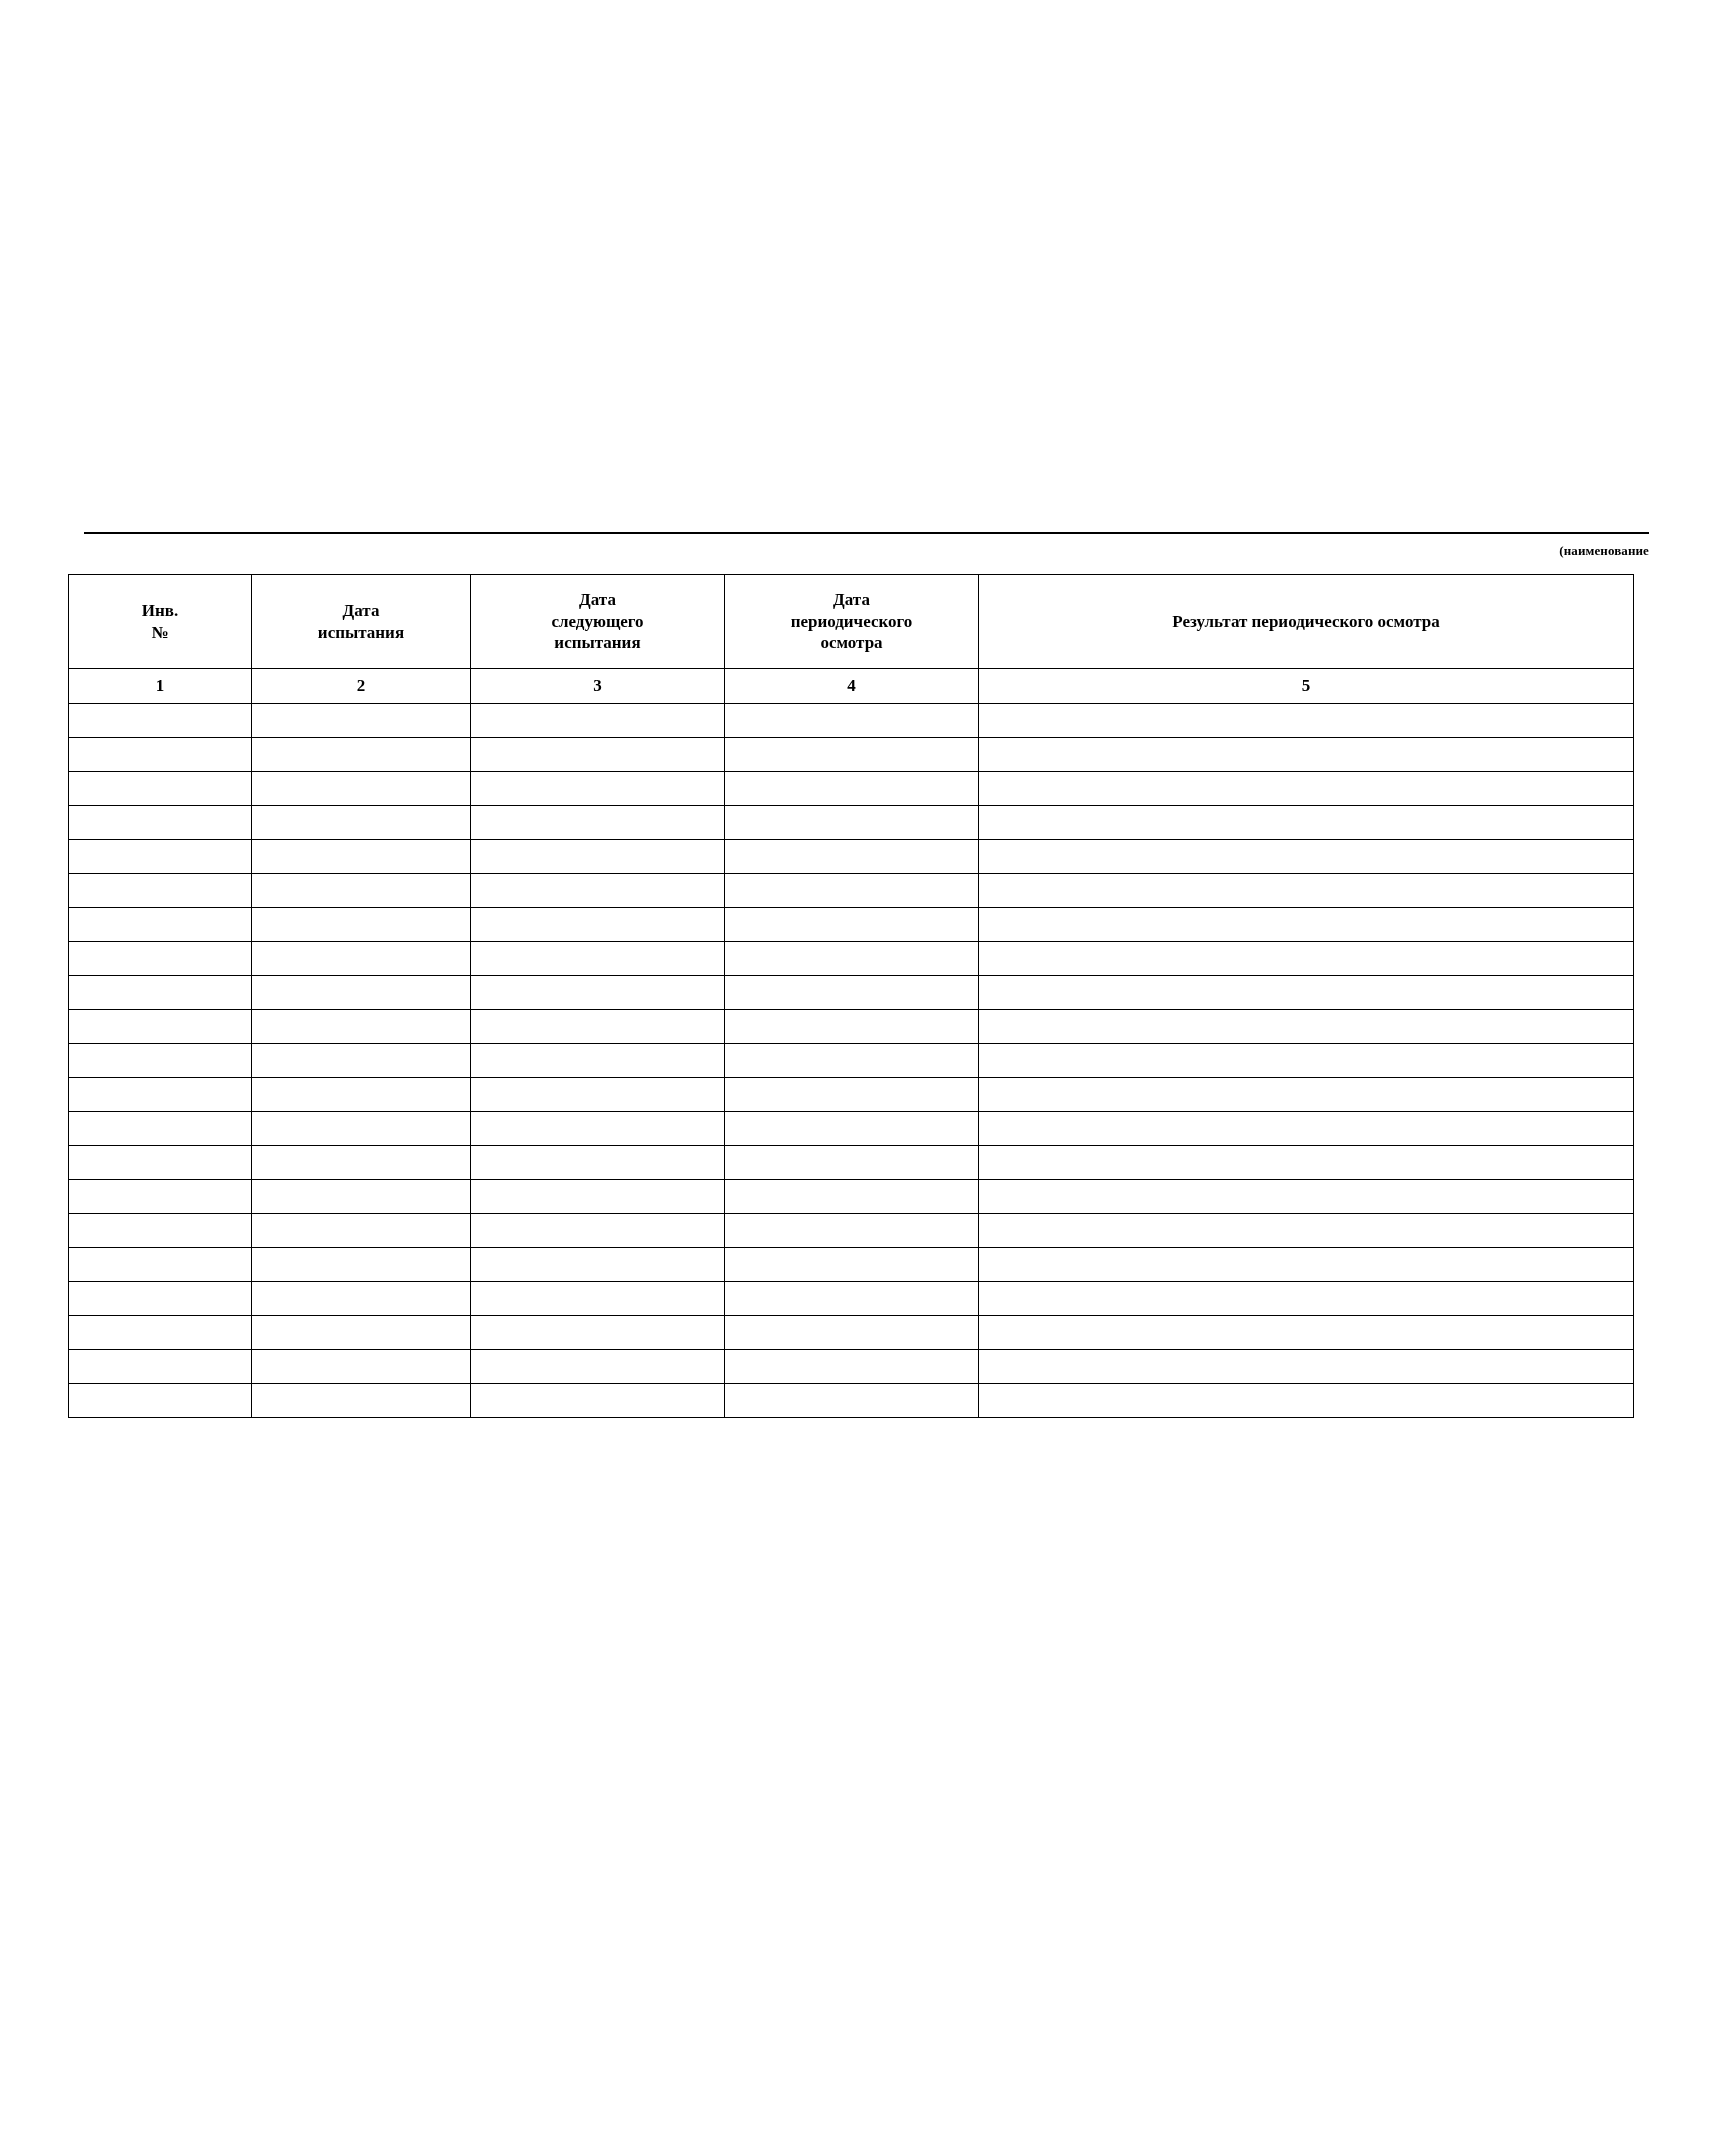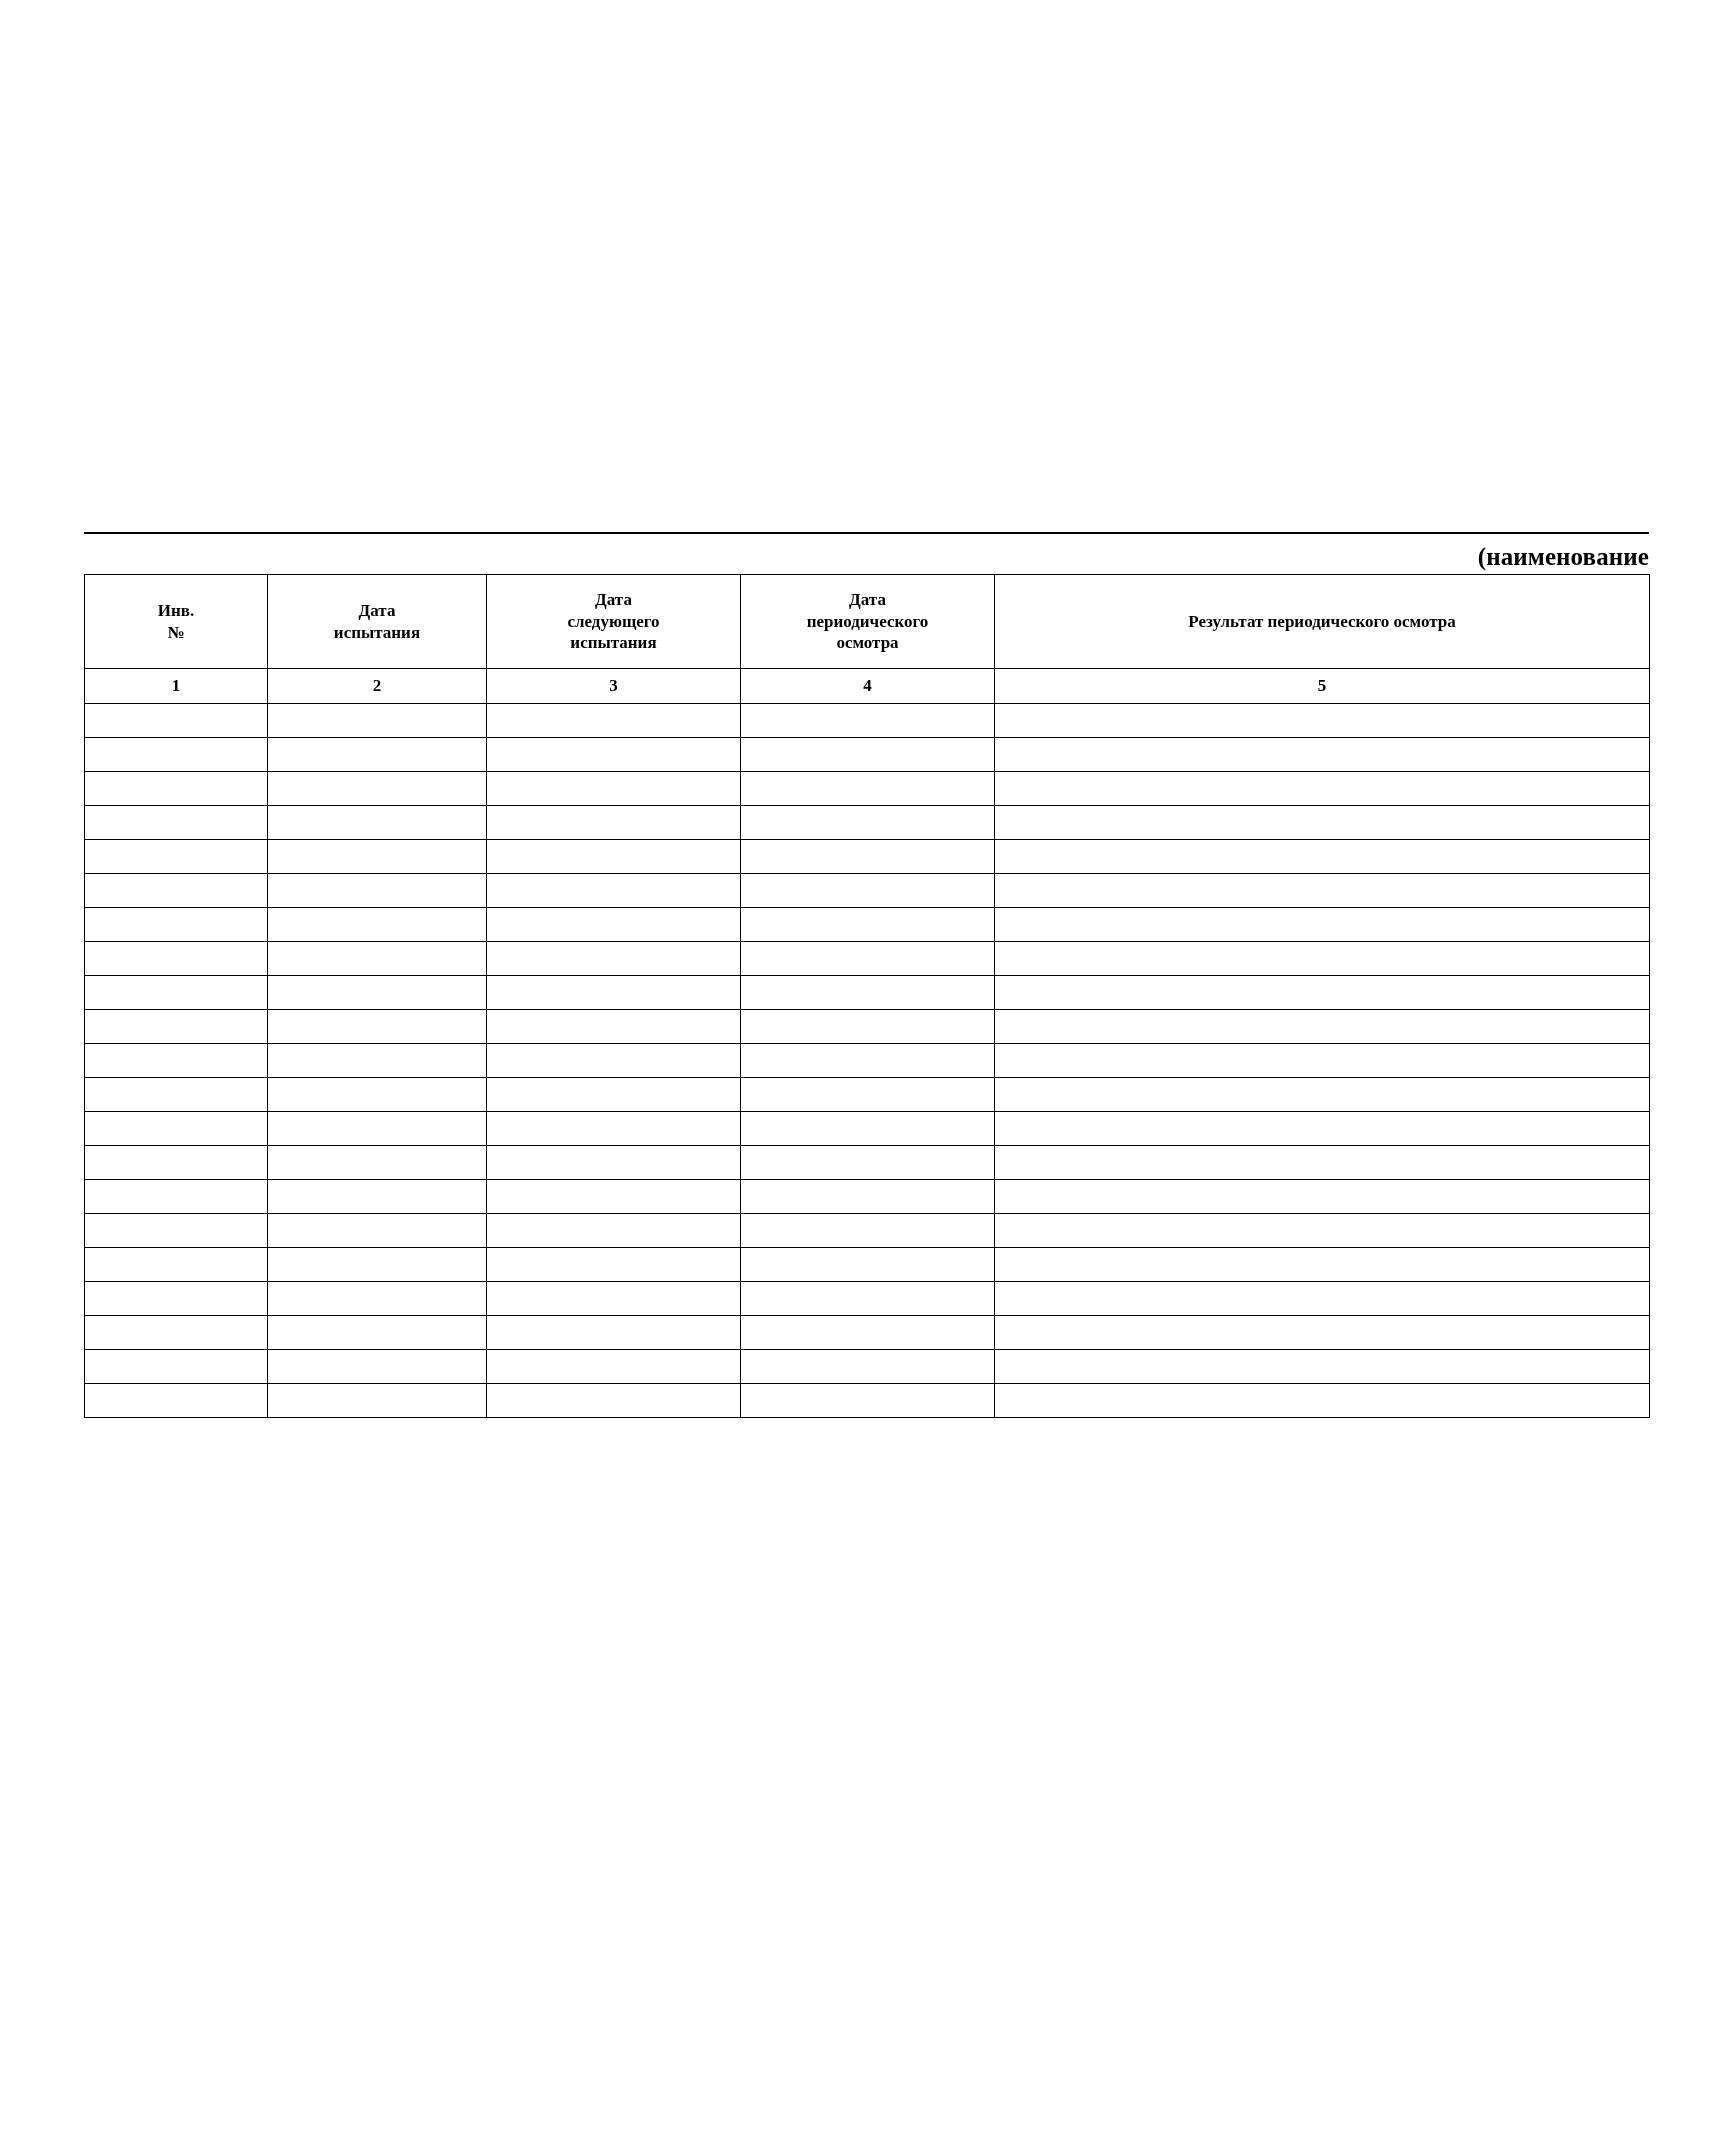--- a/index.html
+++ b/index.html
@@ -30,30 +30,30 @@
     left: 84px;
     top: 532px;
     width: 1565px;
     border-top: 2.2px solid #000000;
     box-sizing: border-box;
   }
   .caption-text {
     position: absolute;
     right: 0;
     top: 9px;
-    font-size: 25px;
+    font-size: 13px;
     font-weight: bold;
     white-space: nowrap;
     letter-spacing: 0.1px;
   }
 
   
   table.reg-table {
     position: absolute;
-    left: 84px;
+    left: 68px;
     top: 574px;
     width: 1565px;
     border-collapse: collapse;
     table-layout: fixed;
     padding-left: 7px;
   }
   table.reg-table td,
   table.reg-table th {
     border: 1.5px solid #000000;
     padding: 0;

